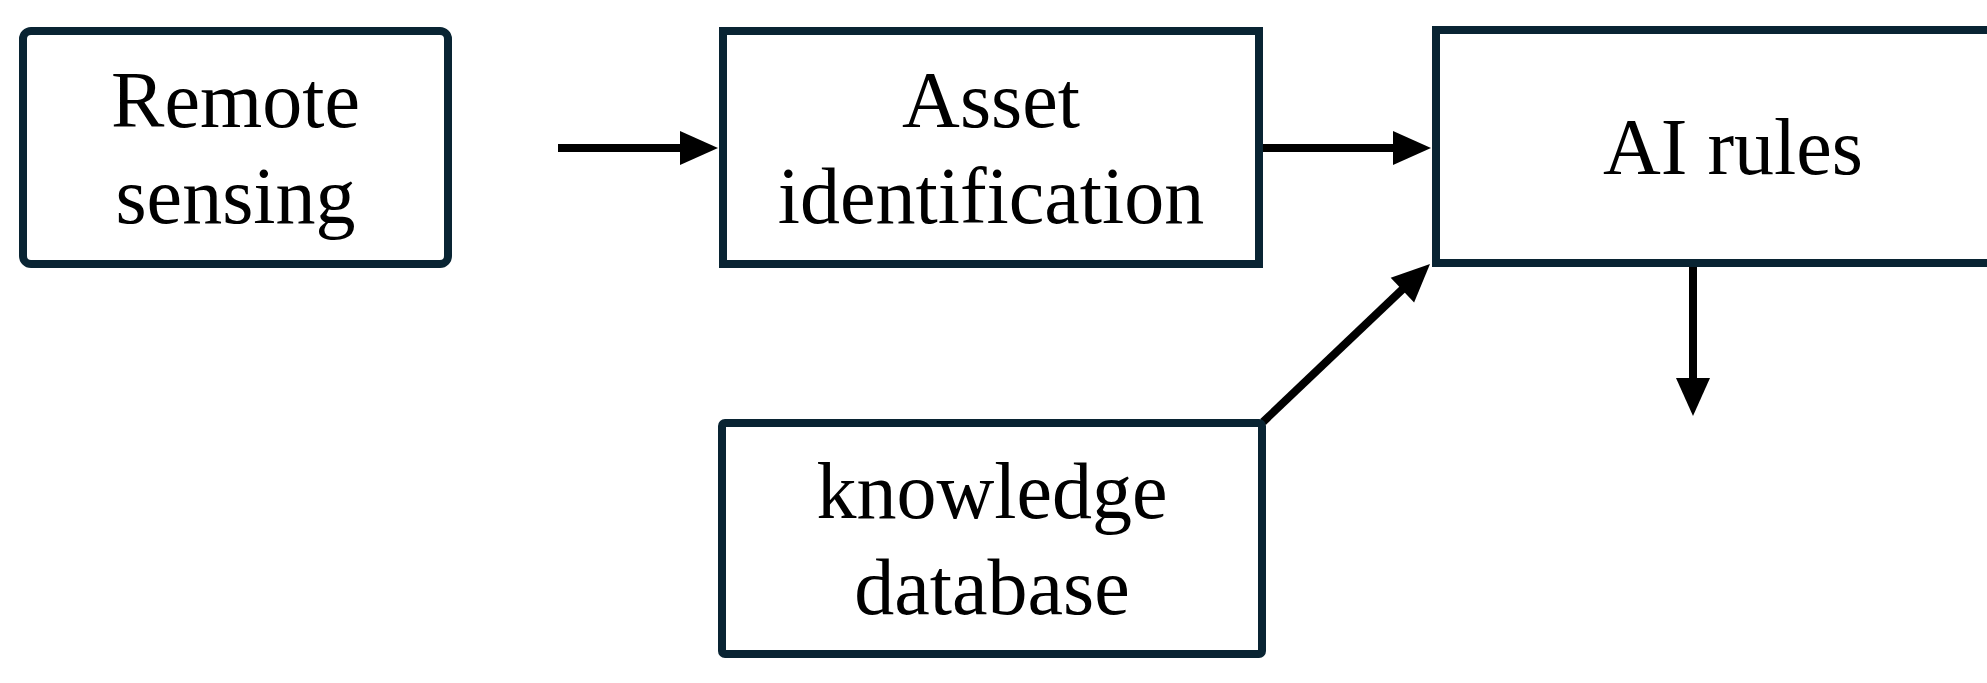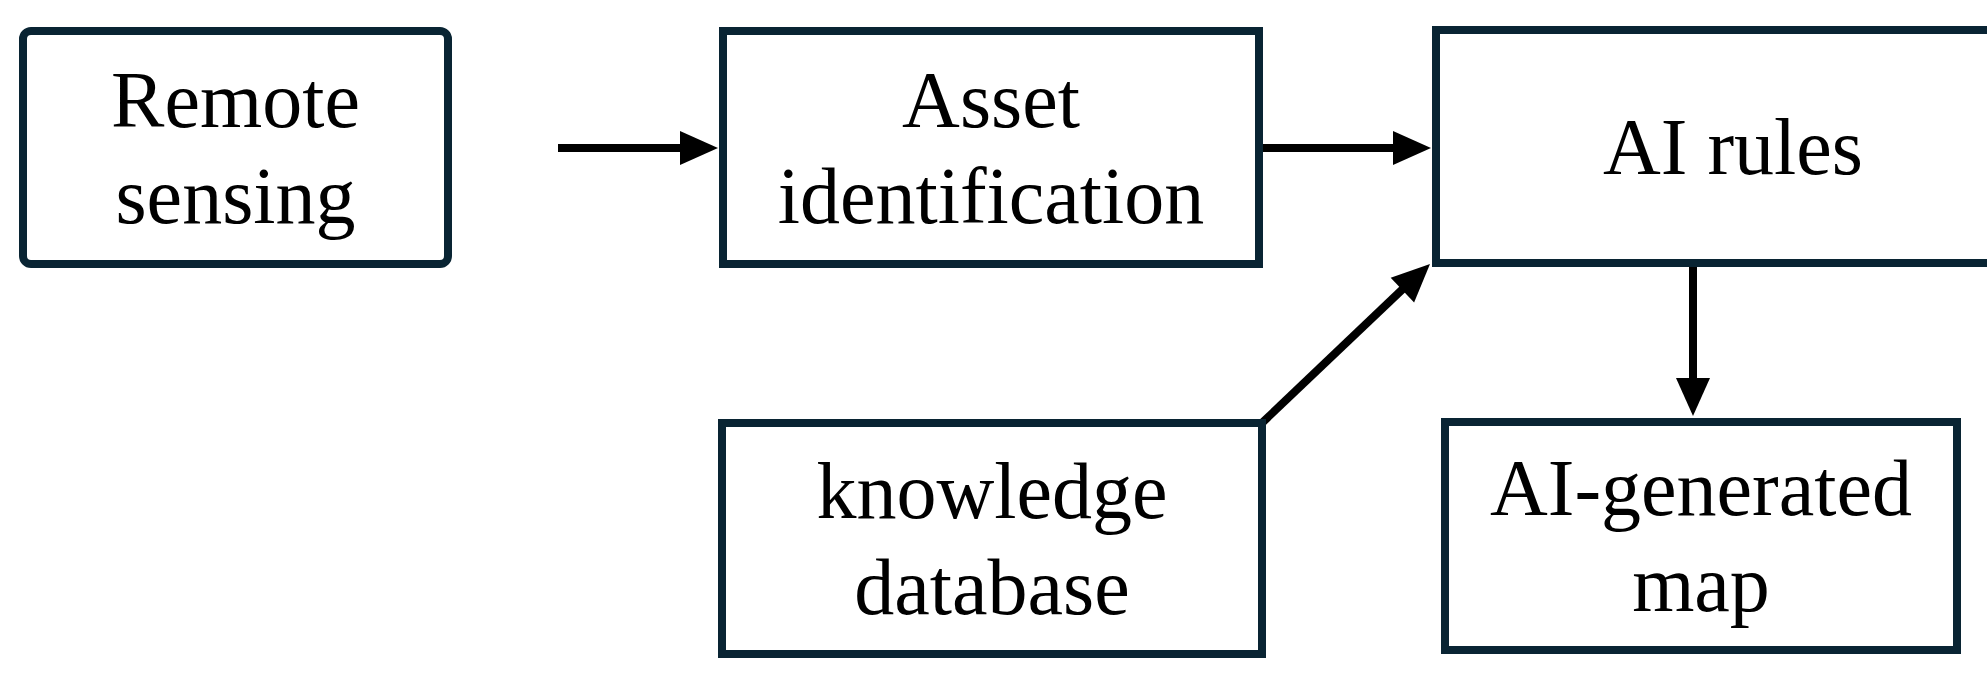--- a/index.html
+++ b/index.html
@@ -33,21 +33,21 @@
   }
   .node-label{
     color:var(--text);
     font-size:80px;
     line-height:1.2;
     white-space:pre-line;
   }
   .node-remote-sensing{left:19px;top:27px;width:433px;height:241px;border-radius:12px;}
   .node-asset-identification{left:719px;top:27px;width:544px;height:241px;}
   .node-ai-rules{left:1432px;top:26px;width:602px;height:241px;}
-  .node-knowledge-database{left:718px;top:419px;width:548px;height:239px;}
+  .node-knowledge-database{left:718px;top:419px;width:548px;height:239px;border-radius:7px;}
   .node-ai-generated-map{left:1441px;top:418px;width:520px;height:236px;}
 </style>
 </head>
 <body>
 
 <div class="canvas">
 
   <svg class="edges" viewBox="0 0 1987 683" xmlns="http://www.w3.org/2000/svg">
 
     <g>
@@ -83,18 +83,14 @@
 
   <div class="node node-ai-rules">
     <span class="node-label">AI rules</span>
   </div>
 
   <div class="node node-knowledge-database">
     <span class="node-label">knowledge
 database</span>
   </div>
 
-  <div class="node node-ai-generated-map">
-    <span class="node-label">AI-generated
-map</span>
-  </div>
 
 </div>
 
 </body></html>

